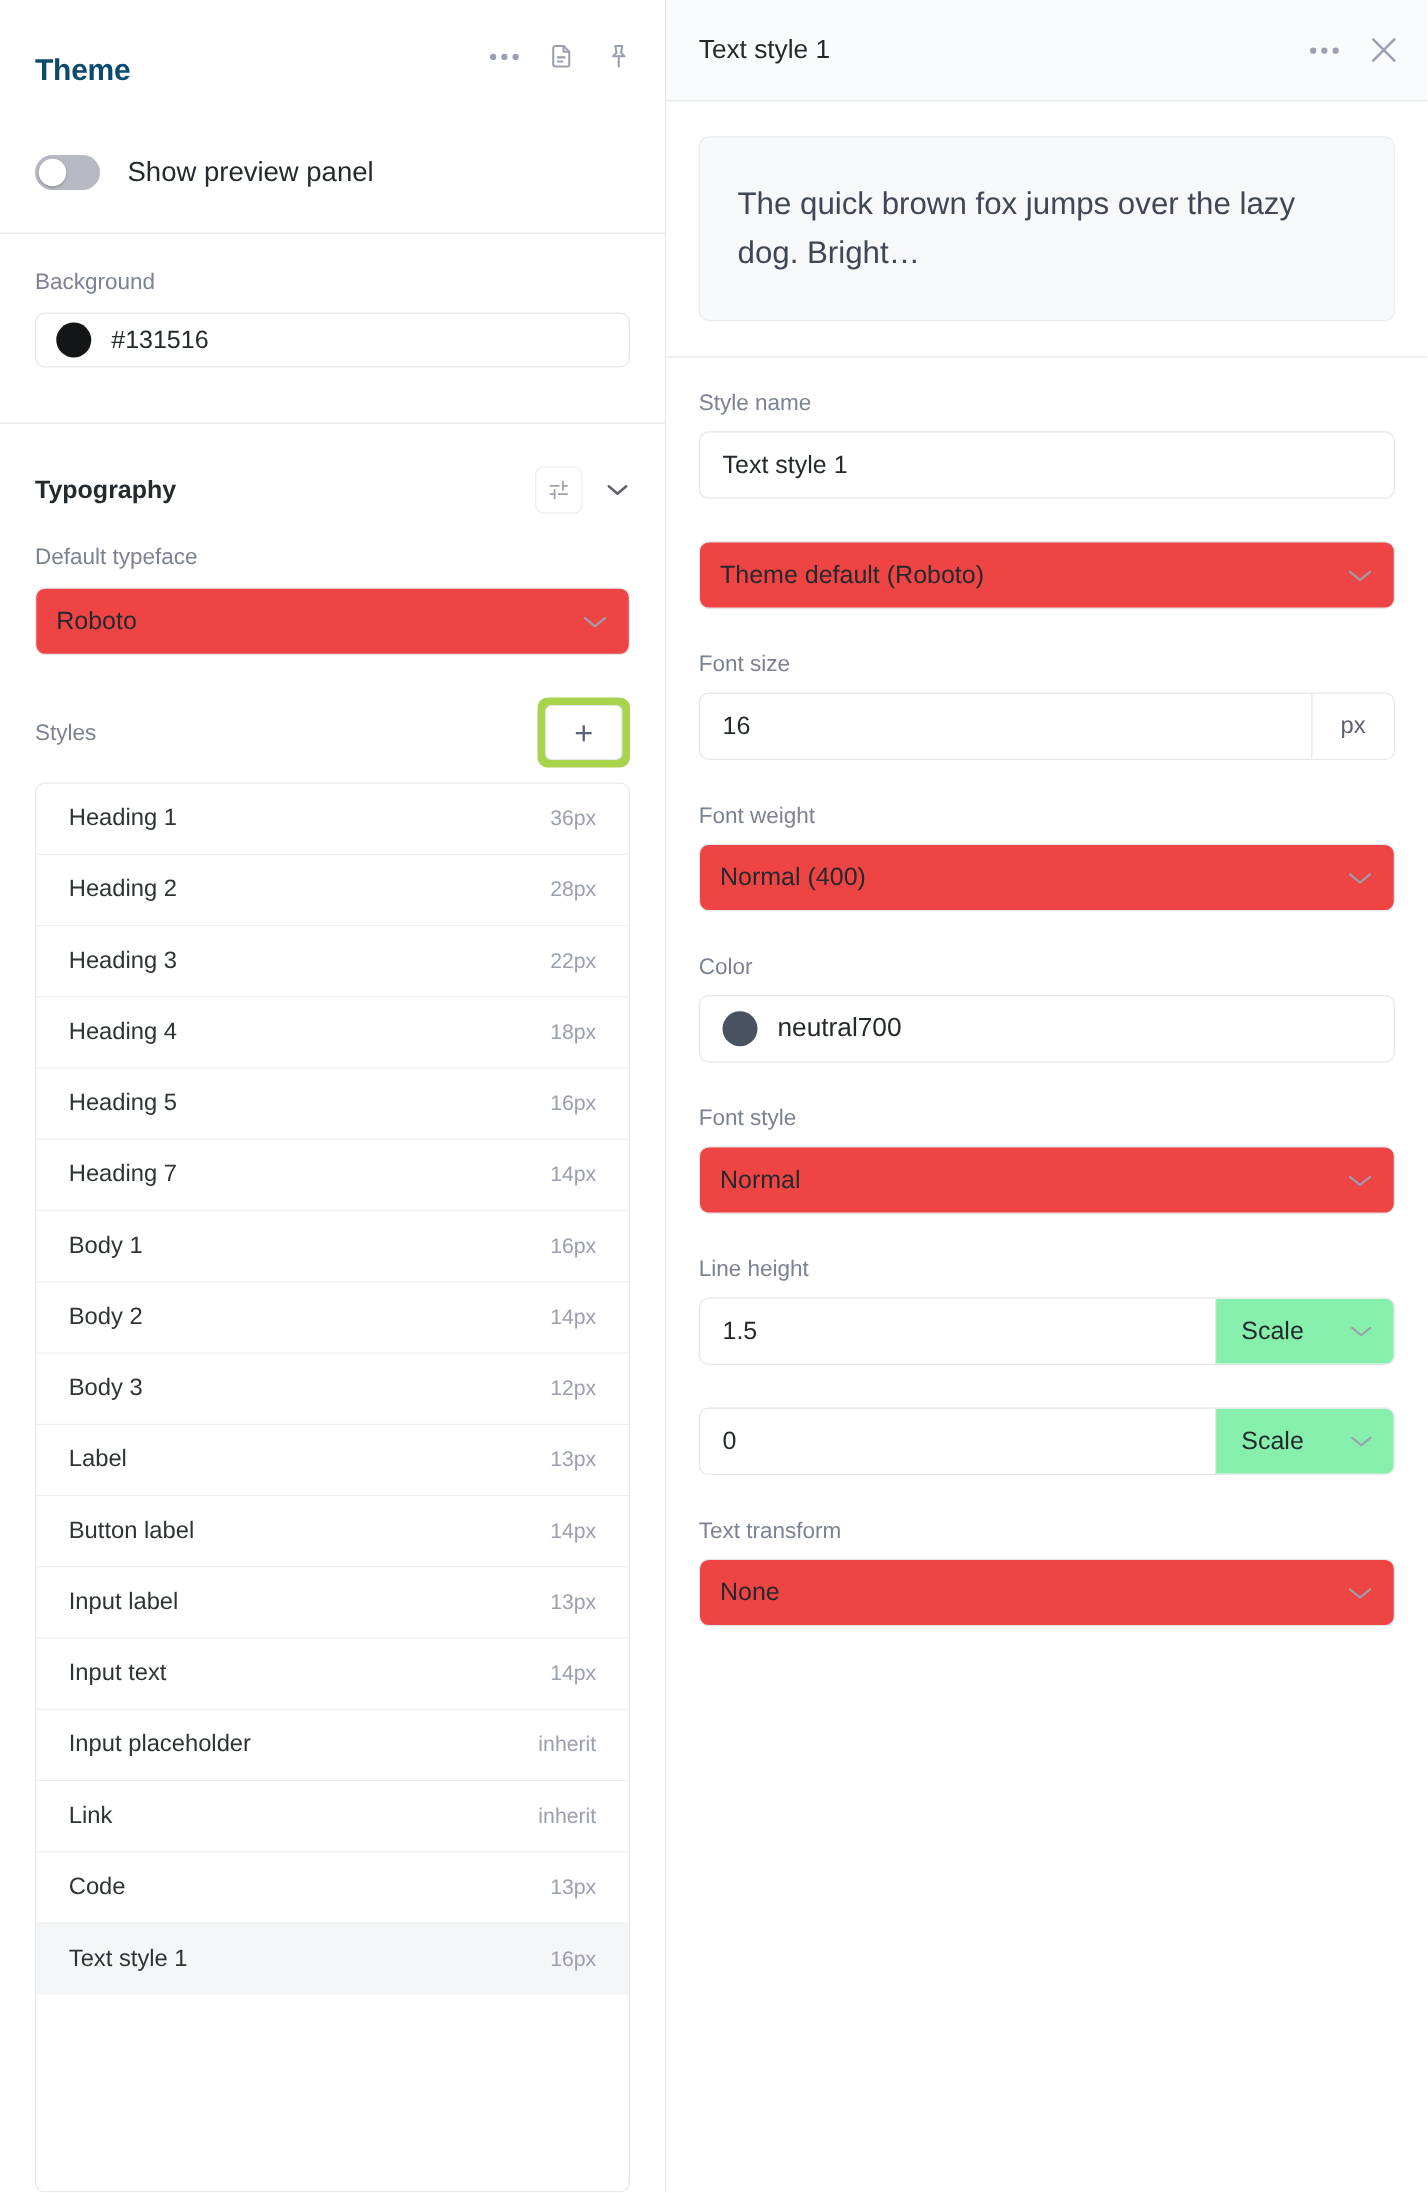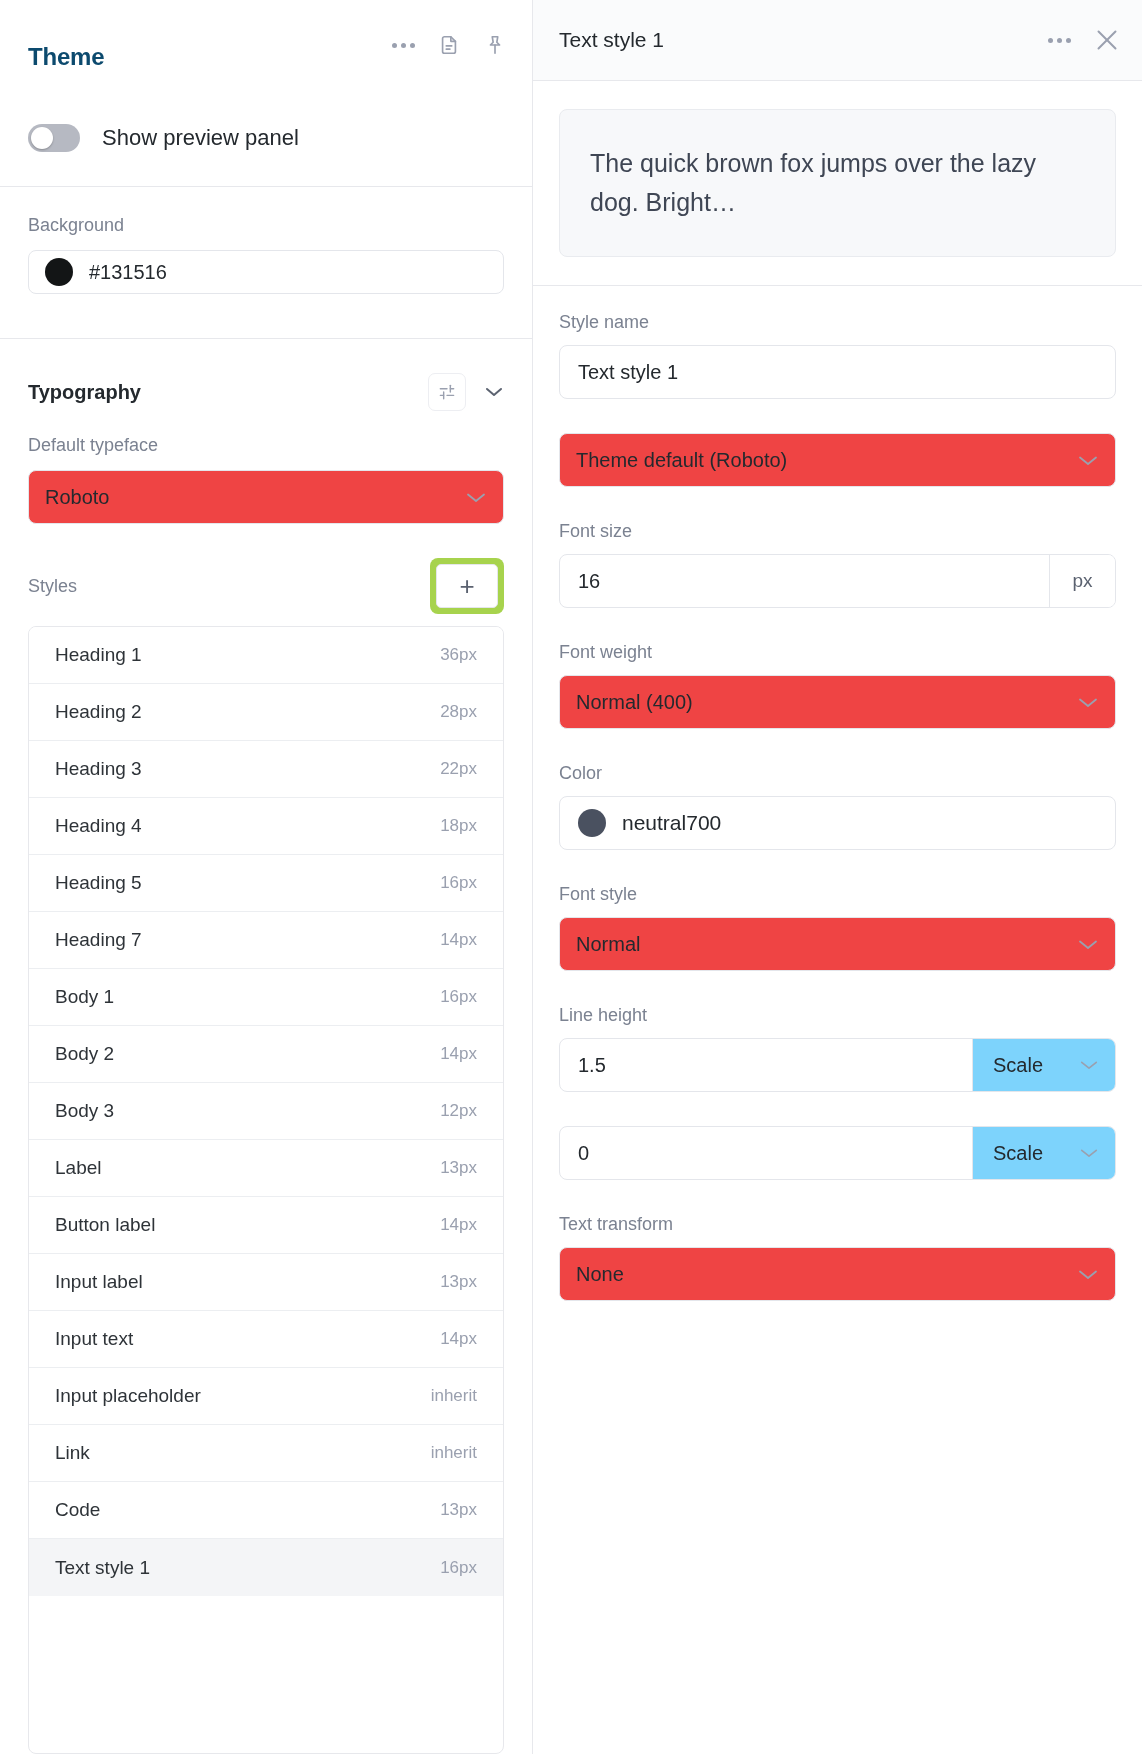--- a/index.html
+++ b/index.html
@@ -276,21 +276,21 @@
     background: #fff;
   }
   .split .unit-sel {
     width: 143px;
     border-left: 1px solid #e4e6eb;
     display: flex; align-items: center;
     justify-content: space-between;
     padding: 0 16px 0 20px;
     font-size: 20px; color: #24292e;
     cursor: pointer;
-    background: #7dd3fc;
+    background: #86efac;
   }
   .split .unit-sel .chev { color: #9aa0af; display: flex; }
   .color-row {
     height: 54px;
     border: 1px solid #e4e6eb;
     border-radius: 8px;
     display: flex; align-items: center;
     padding: 0 18px;
     cursor: pointer;
   }

